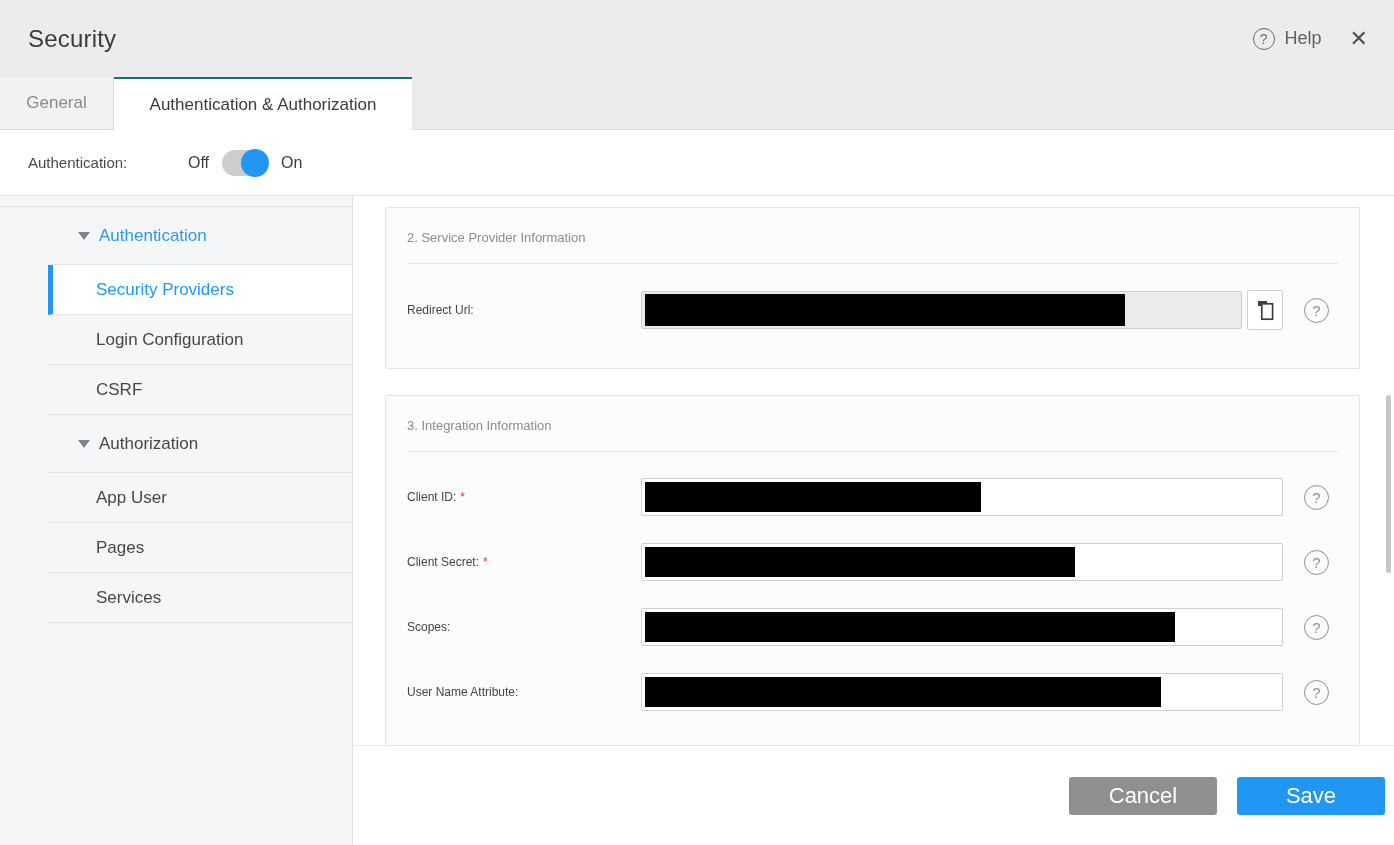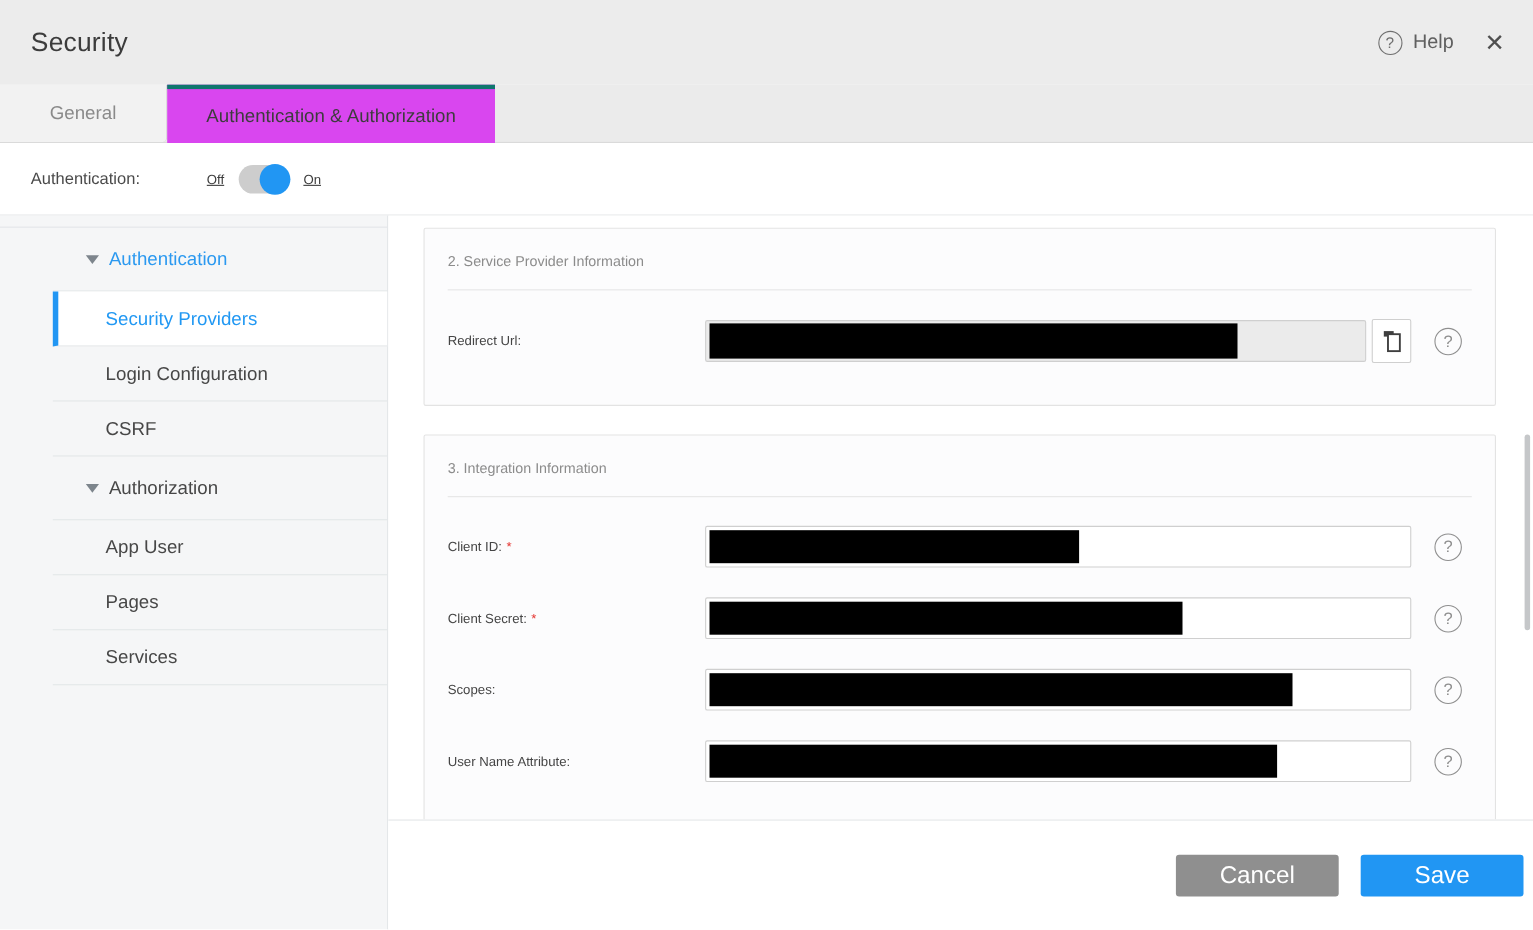--- a/index.html
+++ b/index.html
@@ -16,28 +16,28 @@
   .title { font-size:24px; font-weight:500; color:#3c3c3c; letter-spacing:.2px; }
   .titlebar-right { margin-left:auto; display:flex; align-items:center; }
   .help-btn { display:flex; align-items:center; gap:10px; color:#606060; font-size:18px; cursor:pointer; }
   .qcircle { width:22px; height:22px; border:1.5px solid #6f6f6f; border-radius:50%;
              display:flex; align-items:center; justify-content:center; font-size:14px; color:#6f6f6f; flex:none; }
   .close-x { font-size:22px; color:#4f4f4f; margin-left:28px; cursor:pointer; line-height:1; }
 
   
   .tabbar { height:53px; flex:none; background:#ebebeb; display:flex; border-bottom:1px solid #dadada; }
   .tab { display:flex; align-items:center; justify-content:center; font-size:17px; color:#8a8a8a; cursor:pointer; }
-  .tab.general { width:152px; background:#f2f2f2; border-right:1px solid #dadada; border-bottom-right-radius:4px; }
-  .tab.active { width:298px; background:#d946ef; color:#3c3c3c; border-top:4px solid #0f766e; margin-bottom:-1px; }
+  .tab.general { width:114px; background:#f2f2f2; border-right:1px solid #dadada; border-bottom-right-radius:4px; }
+  .tab.active { width:298px; background:#ffffff; color:#3c3c3c; border-top:2px solid #0f766e; margin-bottom:-1px; }
 
   
   .toggle-row { height:66px; flex:none; background:#fff; display:flex; align-items:center;
                 padding-left:28px; border-bottom:1px solid #e3e6e8; }
   .toggle-label { font-size:15px; color:#4a4a4a; width:160px; }
-  .off-label, .on-label { font-size:12px; color:#3c3c3c;text-decoration:underline; }
+  .off-label, .on-label { font-size:16px; color:#3c3c3c; }
   .switch { width:46px; height:26px; background:#cdcdcd; border-radius:13px; margin:0 13px;
             position:relative; cursor:pointer; flex:none; }
   .switch .knob { position:absolute; right:-1px; top:-1px; width:28px; height:28px; border-radius:50%;
                   background:#2196f3; }
 
   
   .body-row { flex:1; display:flex; min-height:0; }
 
   .sidebar { width:353px; flex:none; background:#f5f6f7; border-right:1px solid #e0e3e5; padding-top:10px; }
   .side-list { border-top:1px solid #e3e6e8; list-style:none; }

